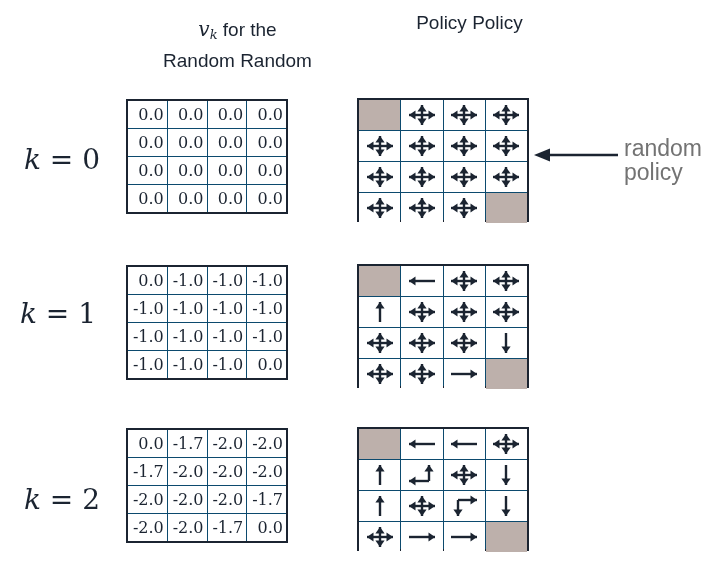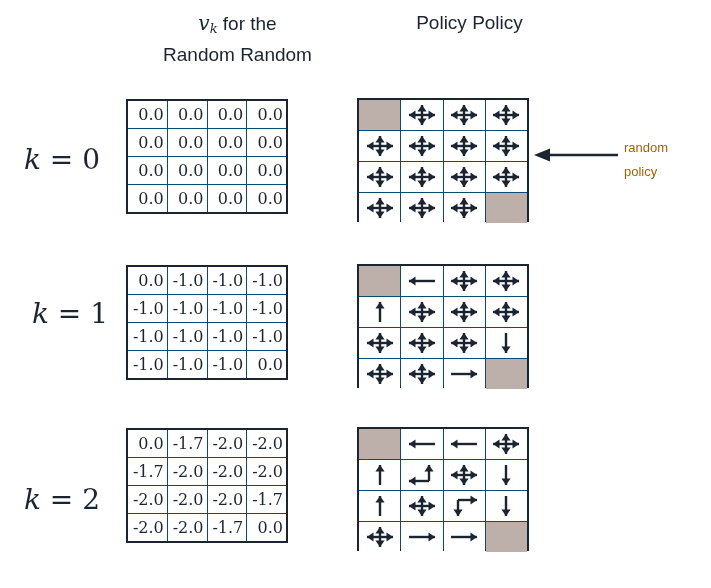--- a/index.html
+++ b/index.html
@@ -17,21 +17,21 @@
   }
 
   
   .col-header {
     position: absolute;
     text-align: center;
     font-size: 19px;
     line-height: 26px;
     color: #1b2431;
   }
-  #header-values { left: 120px; top: 10px; width: 235px; }
+  #header-values { left: 120px; top: 16px; width: 235px; }
   #header-policy { left: 352px; top: 10px; width: 235px; }
 
   .mathvar {
     font-family: "DejaVu Serif", serif;
     font-style: italic;
     font-size: 20px;
   }
   .mathvar .sub {
     font-size: 13px;
     vertical-align: -3px;
@@ -80,23 +80,23 @@
     padding-right: 3px;
   }
 
   .policy-cell svg { display: block; }
 
   
   #annotation-label {
     position: absolute;
     left: 624px;
     top: 136px;
-    font-size: 13px;
+    font-size: 23px;
     line-height: 24px;
-    color: #a16207;
+    color: #737373;
     text-align: left;
   }
   #annotation-arrow {
     position: absolute;
     left: 532px;
     top: 147px;
     width: 86px;
     height: 16px;
   }
 </style>
@@ -308,21 +308,21 @@
             <line x1="20" y1="5" x2="20" y2="25" stroke="#1b2431" stroke-width="2.4" stroke-linecap="butt"></line>
             <polygon points="7,15 13.5,10.4 13.5,19.6" fill="#1b2431"></polygon>
             <polygon points="33,15 26.5,19.6 26.5,10.4" fill="#1b2431"></polygon>
             <polygon points="20,5 24.6,11.5 15.4,11.5" fill="#1b2431"></polygon>
             <polygon points="20,25 15.4,18.5 24.6,18.5" fill="#1b2431"></polygon>
           </svg>
         </span>
       </div>
       <div class="cell policy-cell terminal"></div>
     </div>
-    <div class="k-label" style="left: 32px; top: 297px;"><span class="kv">k</span><span> = </span><span>1</span></div>
+    <div class="k-label" style="left: 20px; top: 297px;"><span class="kv">k</span><span> = </span><span>1</span></div>
     <div class="grid value-grid" style="top: 265px;">
       <div class="cell value-cell">0.0</div>
       <div class="cell value-cell">-1.0</div>
       <div class="cell value-cell">-1.0</div>
       <div class="cell value-cell">-1.0</div>
       <div class="cell value-cell">-1.0</div>
       <div class="cell value-cell">-1.0</div>
       <div class="cell value-cell">-1.0</div>
       <div class="cell value-cell">-1.0</div>
       <div class="cell value-cell">-1.0</div>

